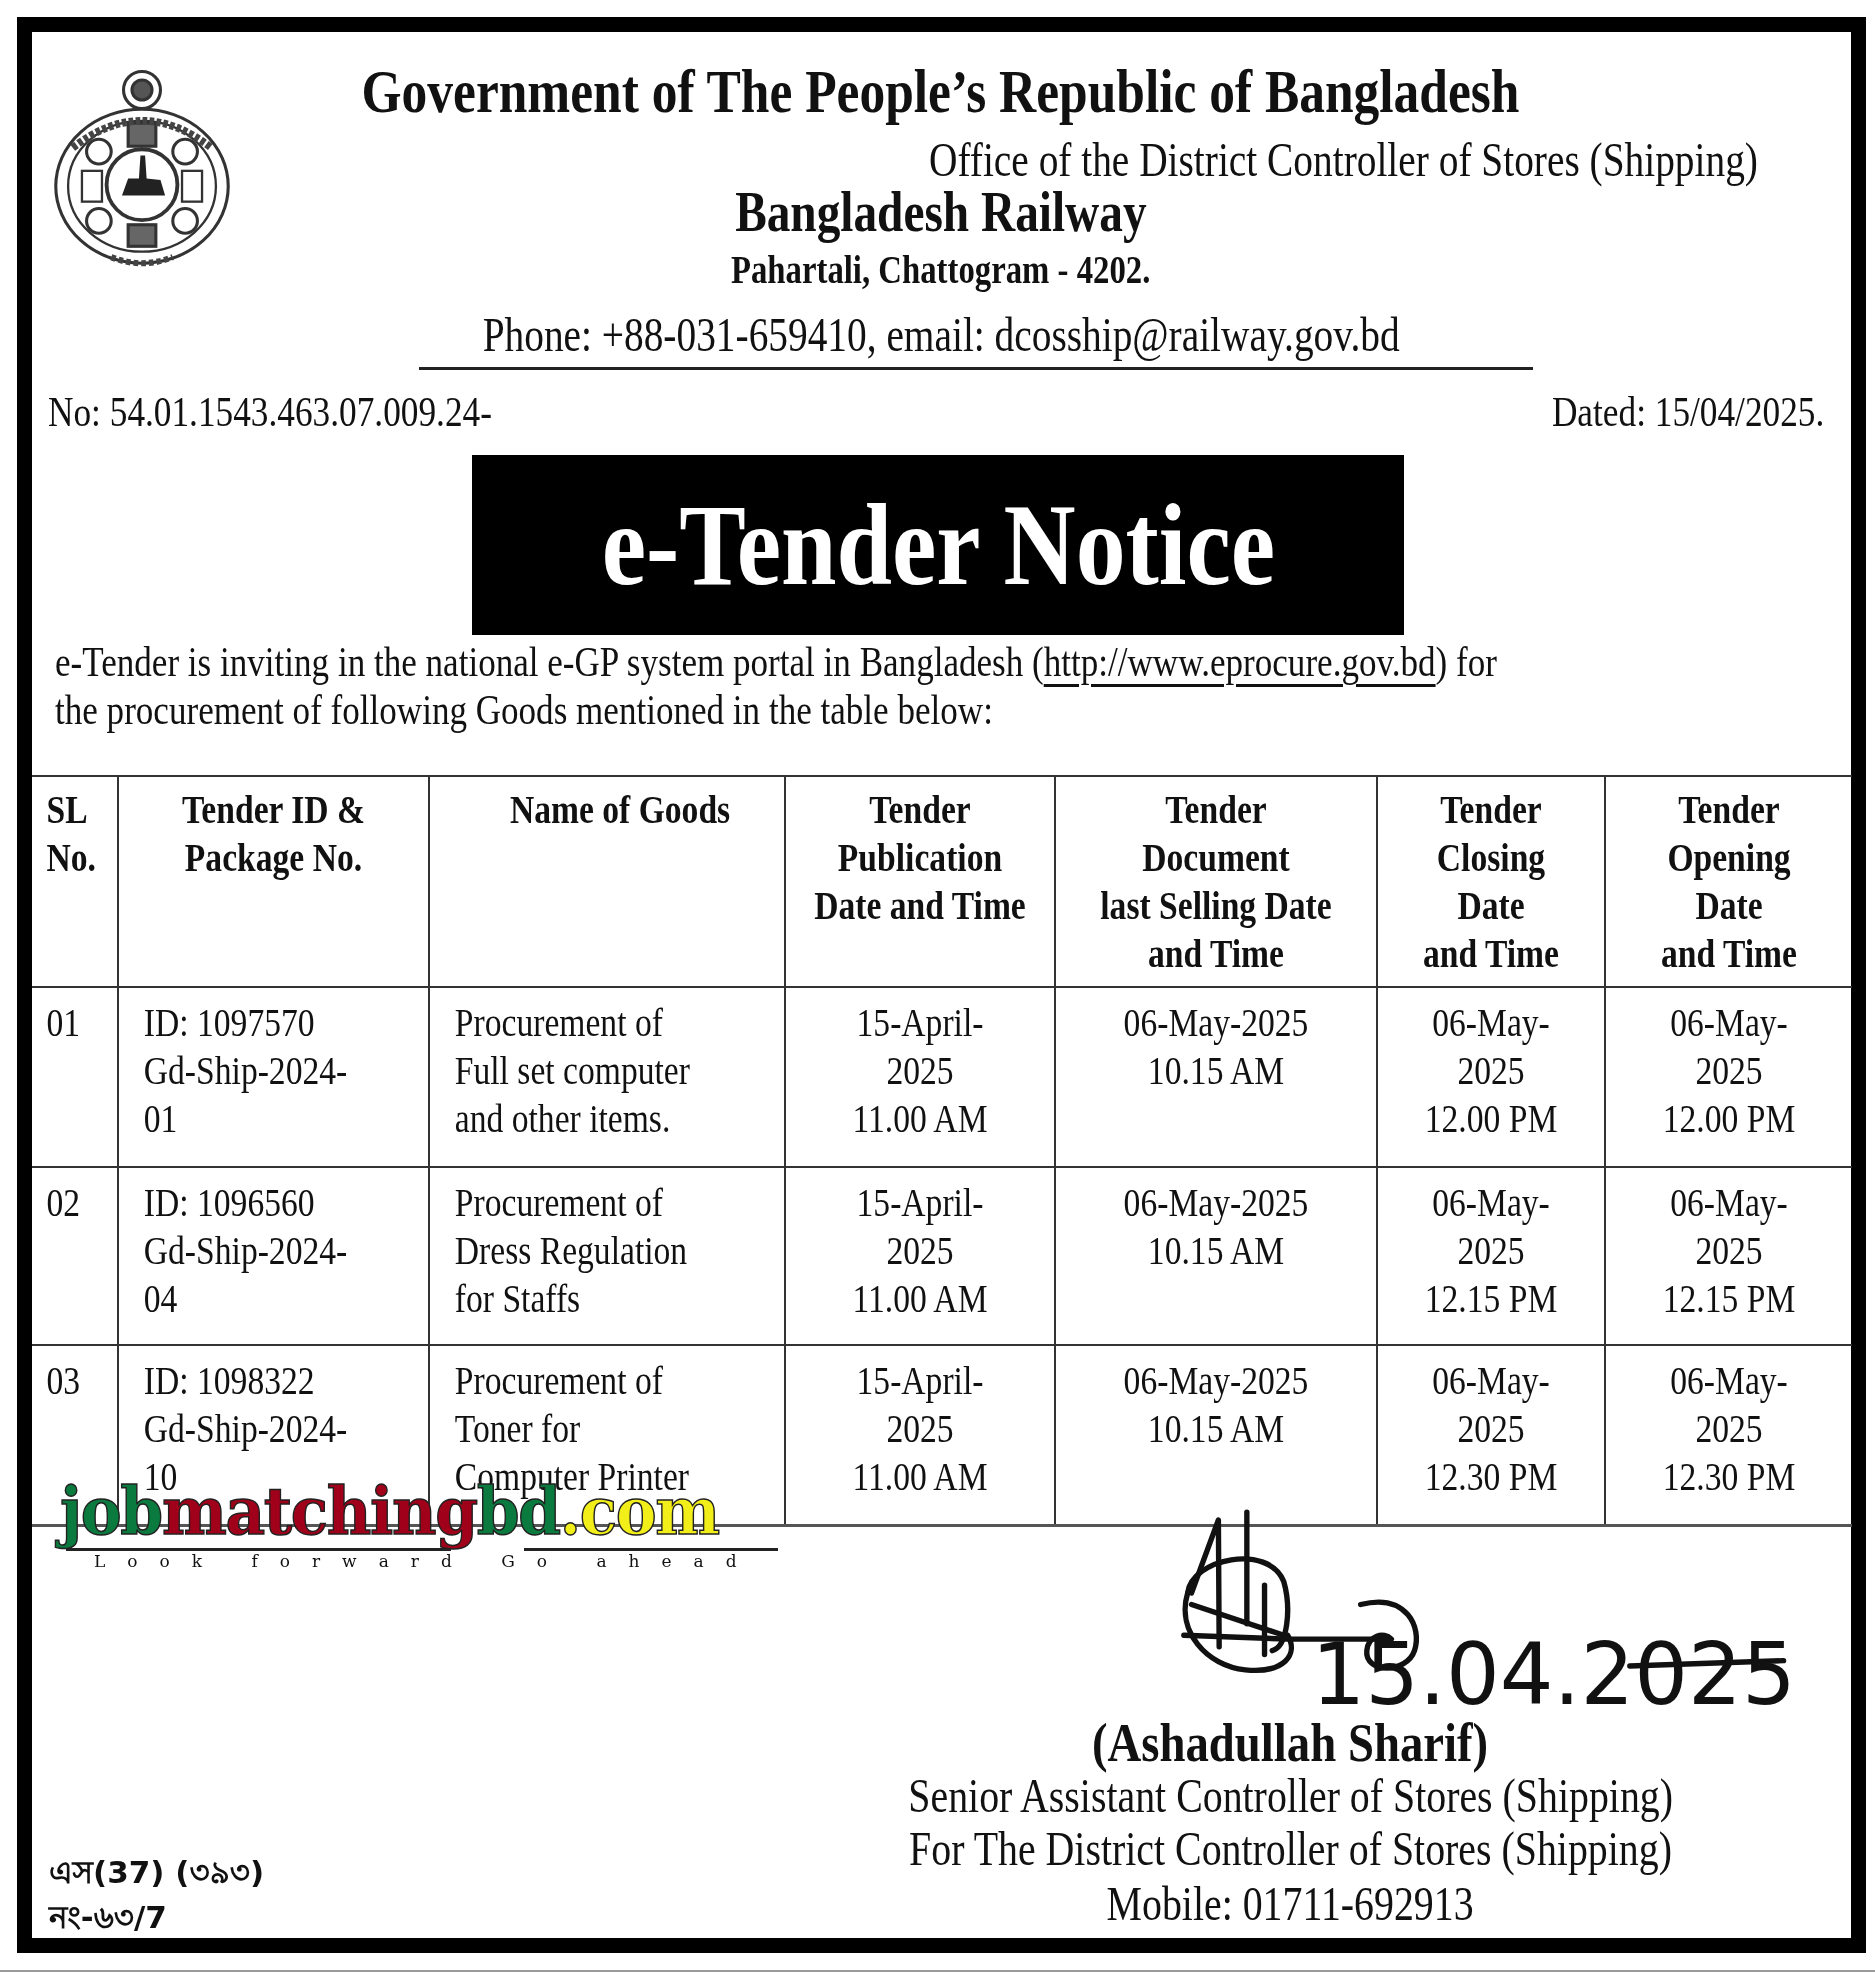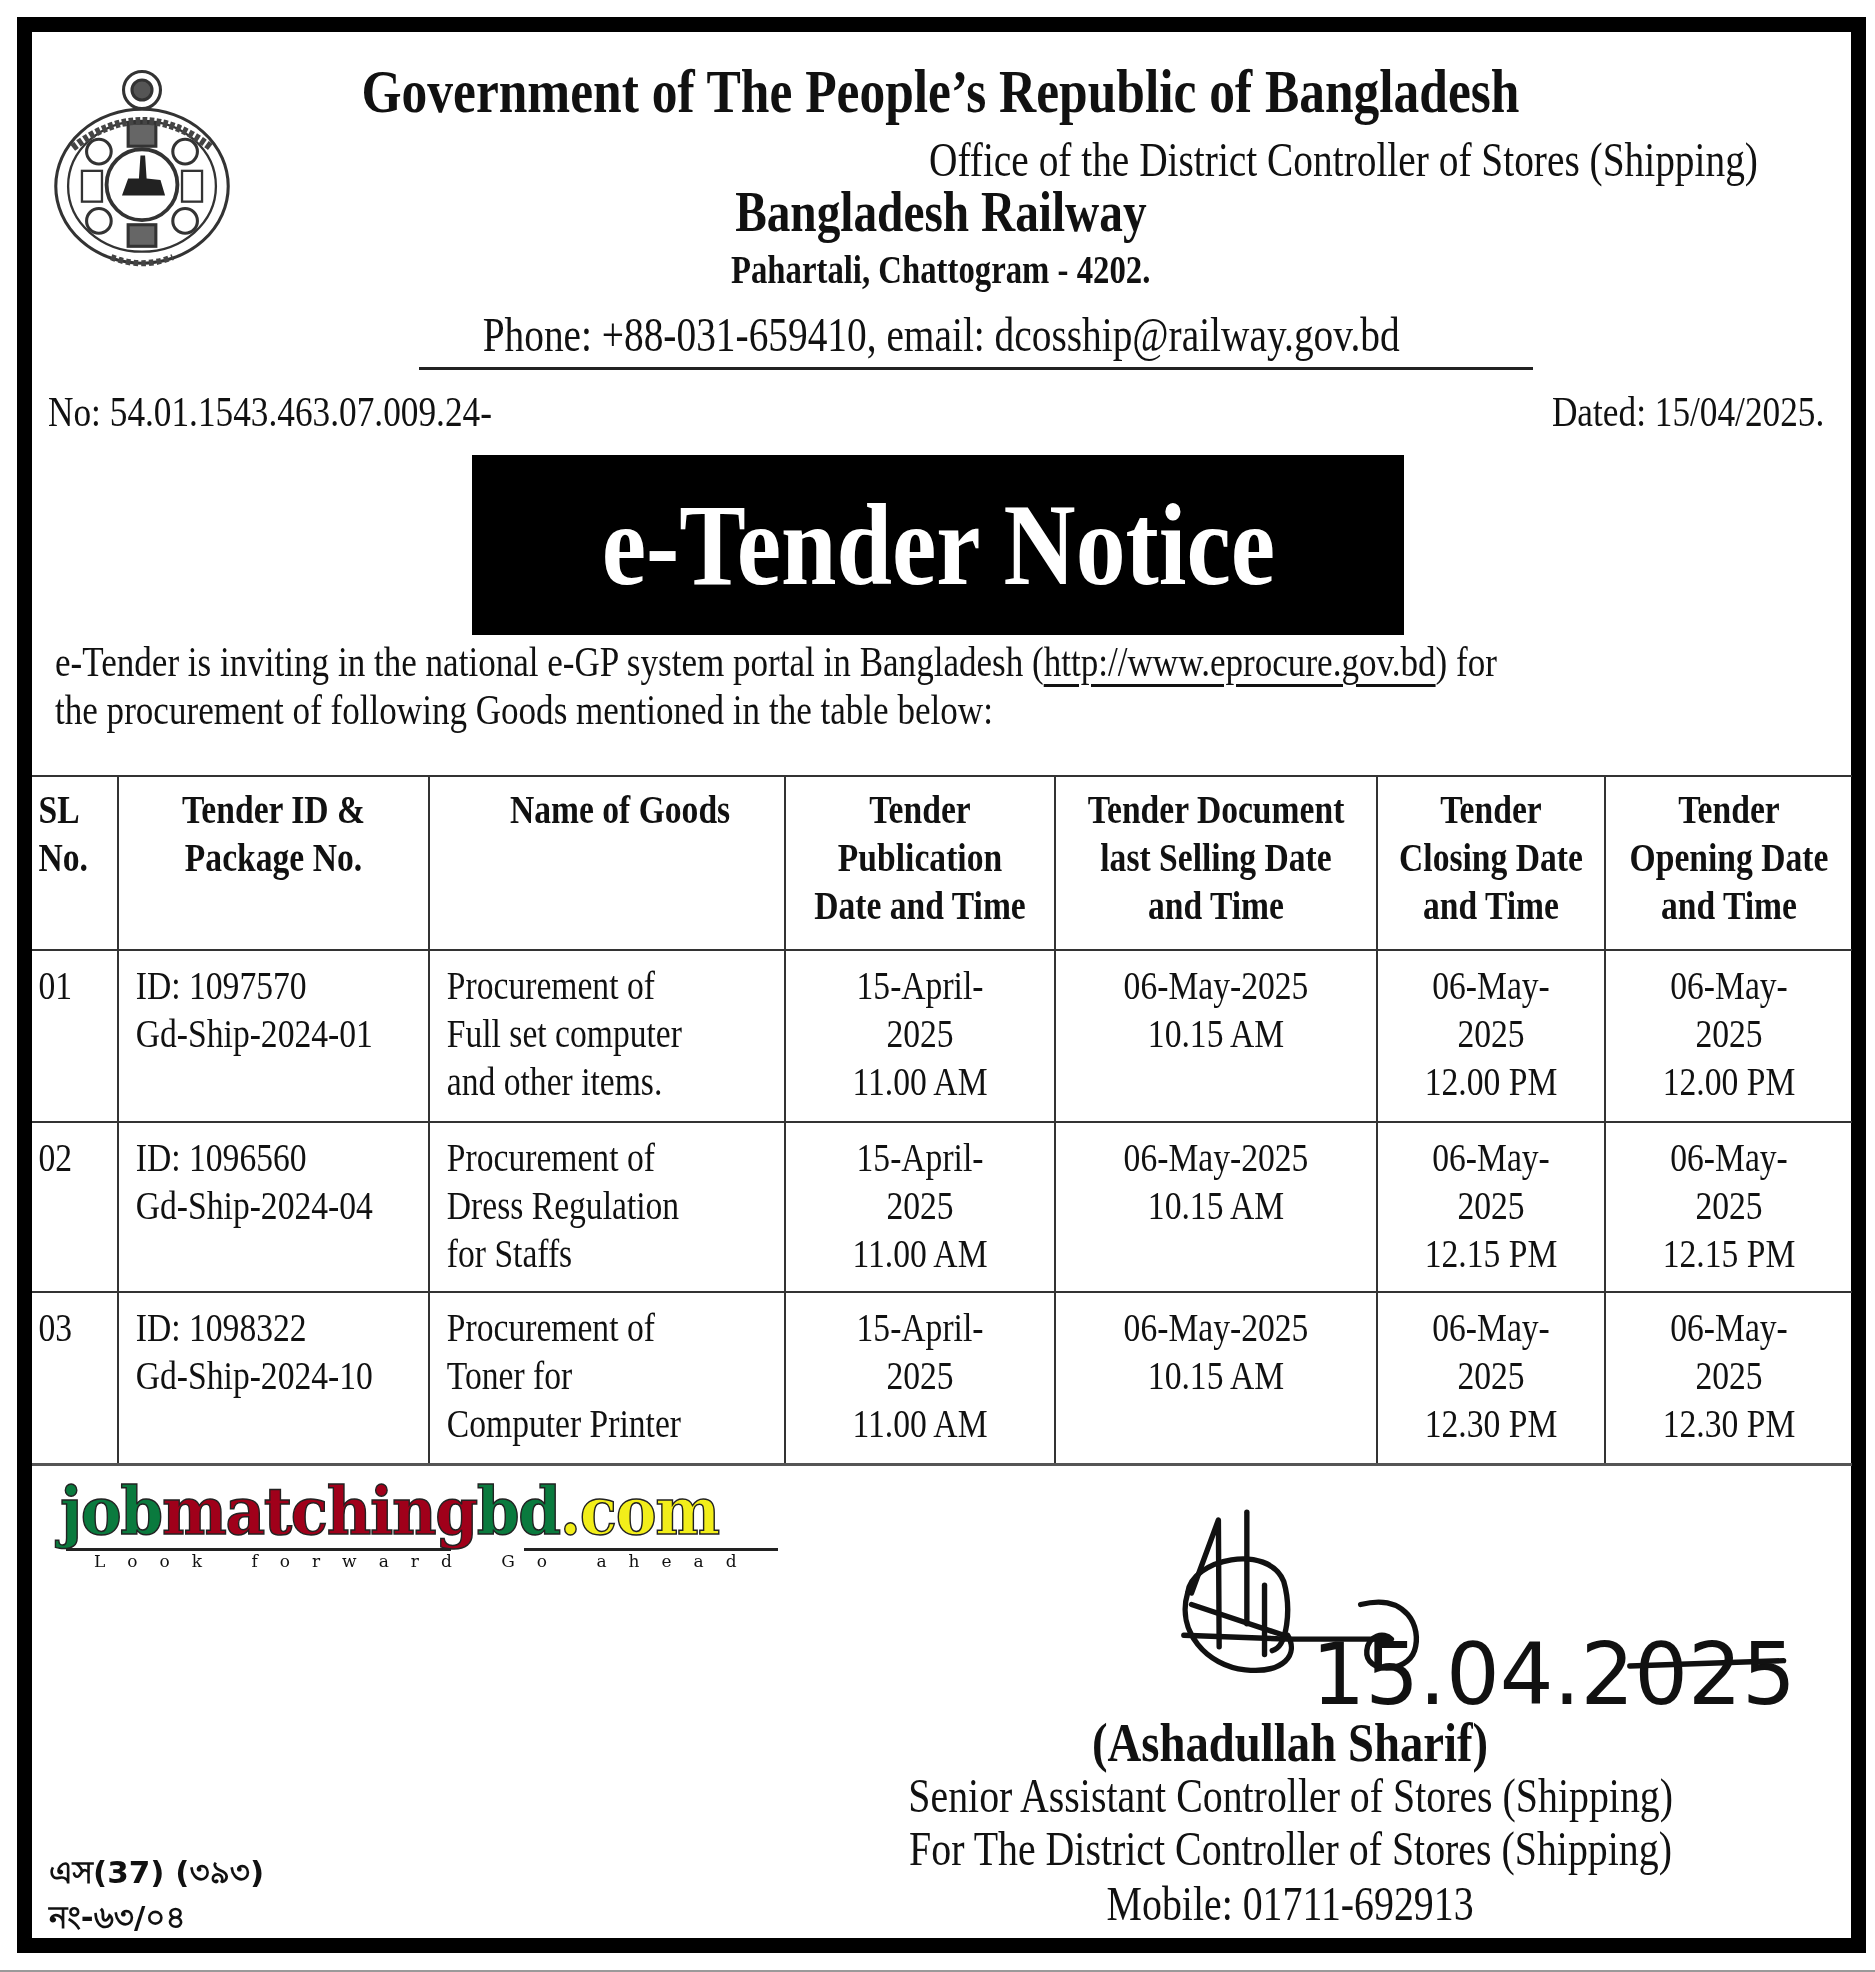--- a/index.html
+++ b/index.html
@@ -23,21 +23,21 @@
   .emblem { left:45px; top:63px; width:194px; height:208px; }
   .memo-no { left:48px; top:391px; font-size:42px; line-height:1; white-space:nowrap; transform:scaleX(0.84); transform-origin:left center; }
   .memo-date { right:52px; top:391px; font-size:42px; line-height:1; white-space:nowrap; transform:scaleX(0.84); transform-origin:right center; }
   .title-box { left:472px; top:455px; width:932px; height:180px; background:#000; display:flex; align-items:center; justify-content:center; }
   .title-box span { color:#fff; font-size:116px; font-weight:bold; line-height:1; display:inline-block; transform:scaleX(0.86); white-space:nowrap; }
   .intro { left:55px; font-size:42px; line-height:1; white-space:nowrap; transform:scaleX(0.835); transform-origin:left center; }
   .intro-1 { top:641px; }
   .intro-2 { top:689px; }
   .intro-link { text-decoration:underline; text-decoration-thickness:3.1px; text-underline-offset:7.7px; }
   table.tender { position:absolute; left:32px; top:775px; width:1819px; border-collapse:collapse; table-layout:fixed; }
-  table.tender th, table.tender td { border:2.3px solid #333; vertical-align:top; padding:0; }
+  table.tender th, table.tender td { border:2.3px solid #333; vertical-align:top; padding:8px; }
   table.tender tr th:first-child, table.tender tr td:first-child { border-left:none; }
   table.tender tr th:last-child, table.tender tr td:last-child { border-right:none; }
   table.tender th { height:163px; font-weight:bold; font-size:40px; line-height:48px; padding-top:9.2px; }
   table.tender td { font-size:40px; line-height:48px; padding-top:10.8px; }
   table.tender tr.r1 td { height:159px; }
   table.tender tr.r2 td { height:157px; }
   table.tender tr.r3 td { height:159px; }
   table.tender tr:last-child td { border-bottom:3.9px solid #555; }
   .cell { display:block; white-space:pre-line; transform:scaleX(0.84); }
   .c-center { text-align:center; transform-origin:center top; }
@@ -276,14 +276,14 @@
     <text x="196" y="275" transform="scale(1,1)">15.04.2025</text>
   </g>
   <path d="M610 225 L810 218" stroke="#111" stroke-width="7" stroke-linecap="round"></path>
 </svg>
 <div class="abs sig-name"><span>(Ashadullah Sharif)</span></div>
 <div class="abs sig-line sig-desig1"><span>Senior Assistant Controller of Stores (Shipping)</span></div>
 <div class="abs sig-line sig-desig2"><span>For The District Controller of Stores (Shipping)</span></div>
 <div class="abs sig-line sig-mobile"><span>Mobile: 01711-692913</span></div>
 
 <div class="abs bn-code bn-1">এস(37) (৩৯৩)</div>
-<div class="abs bn-code bn-2">নং-৬৩/০৪</div>
+<div class="abs bn-code bn-2">নং-৬৩/7</div>
 
 
 </body></html>

